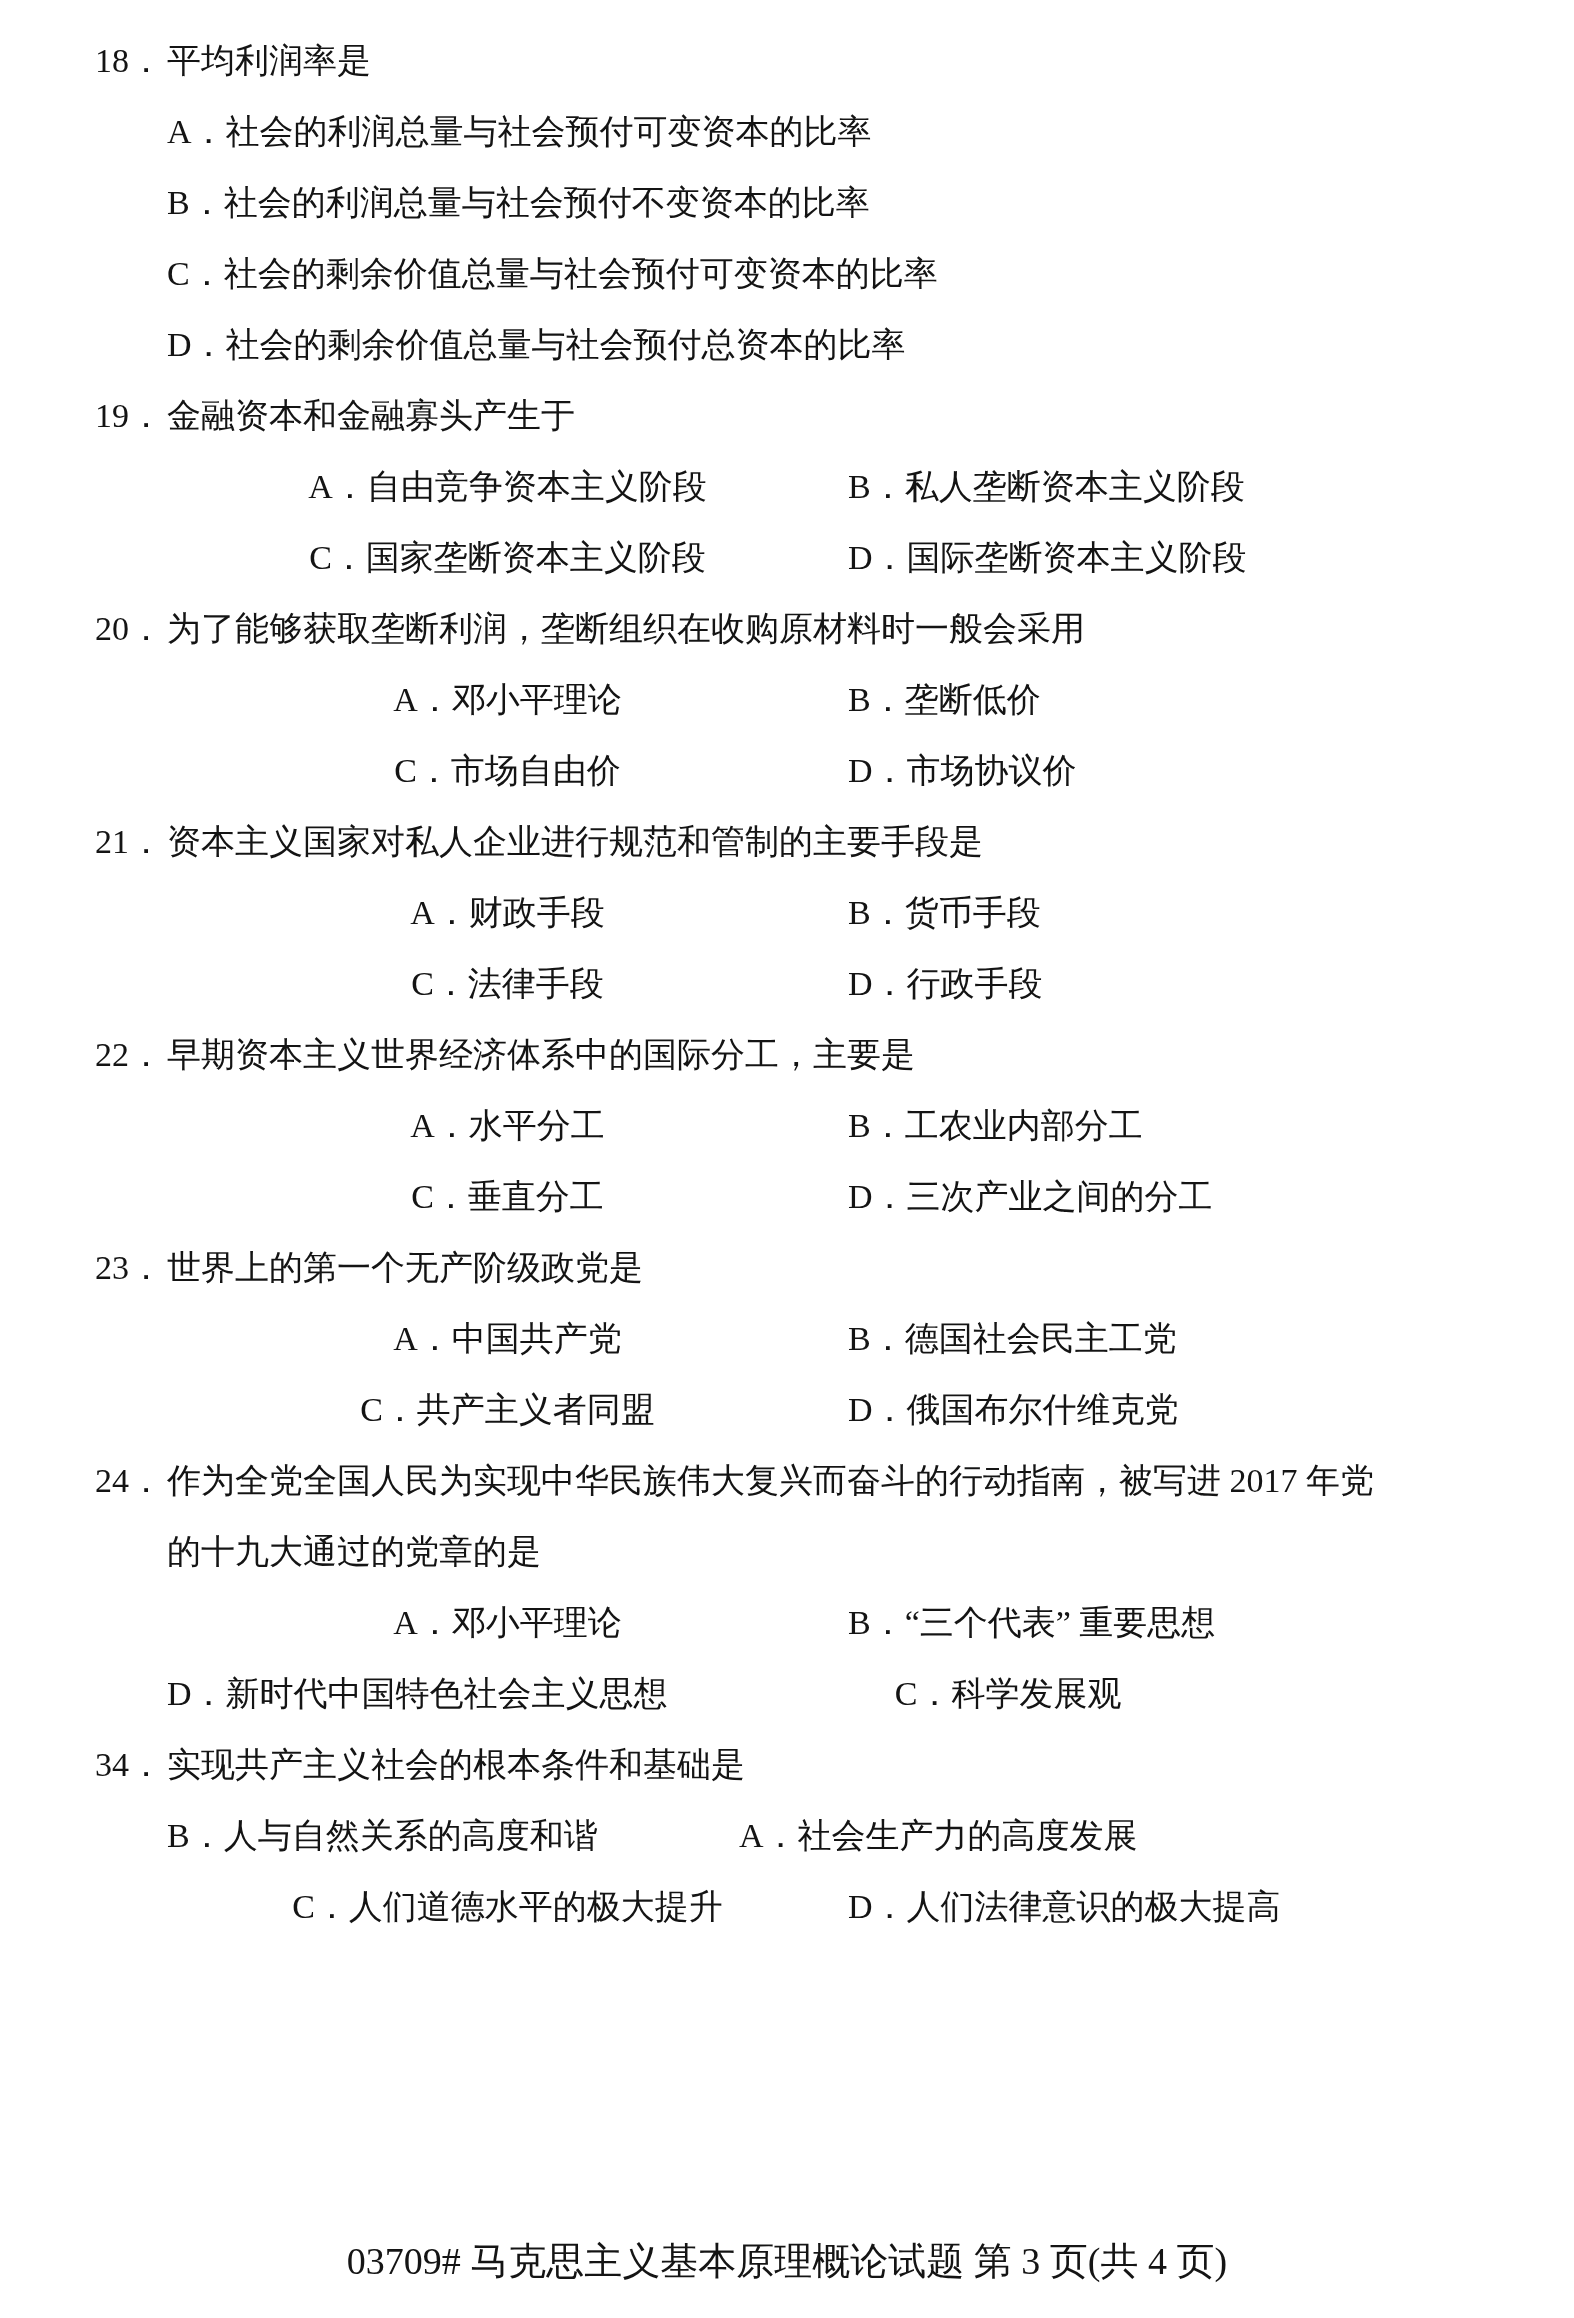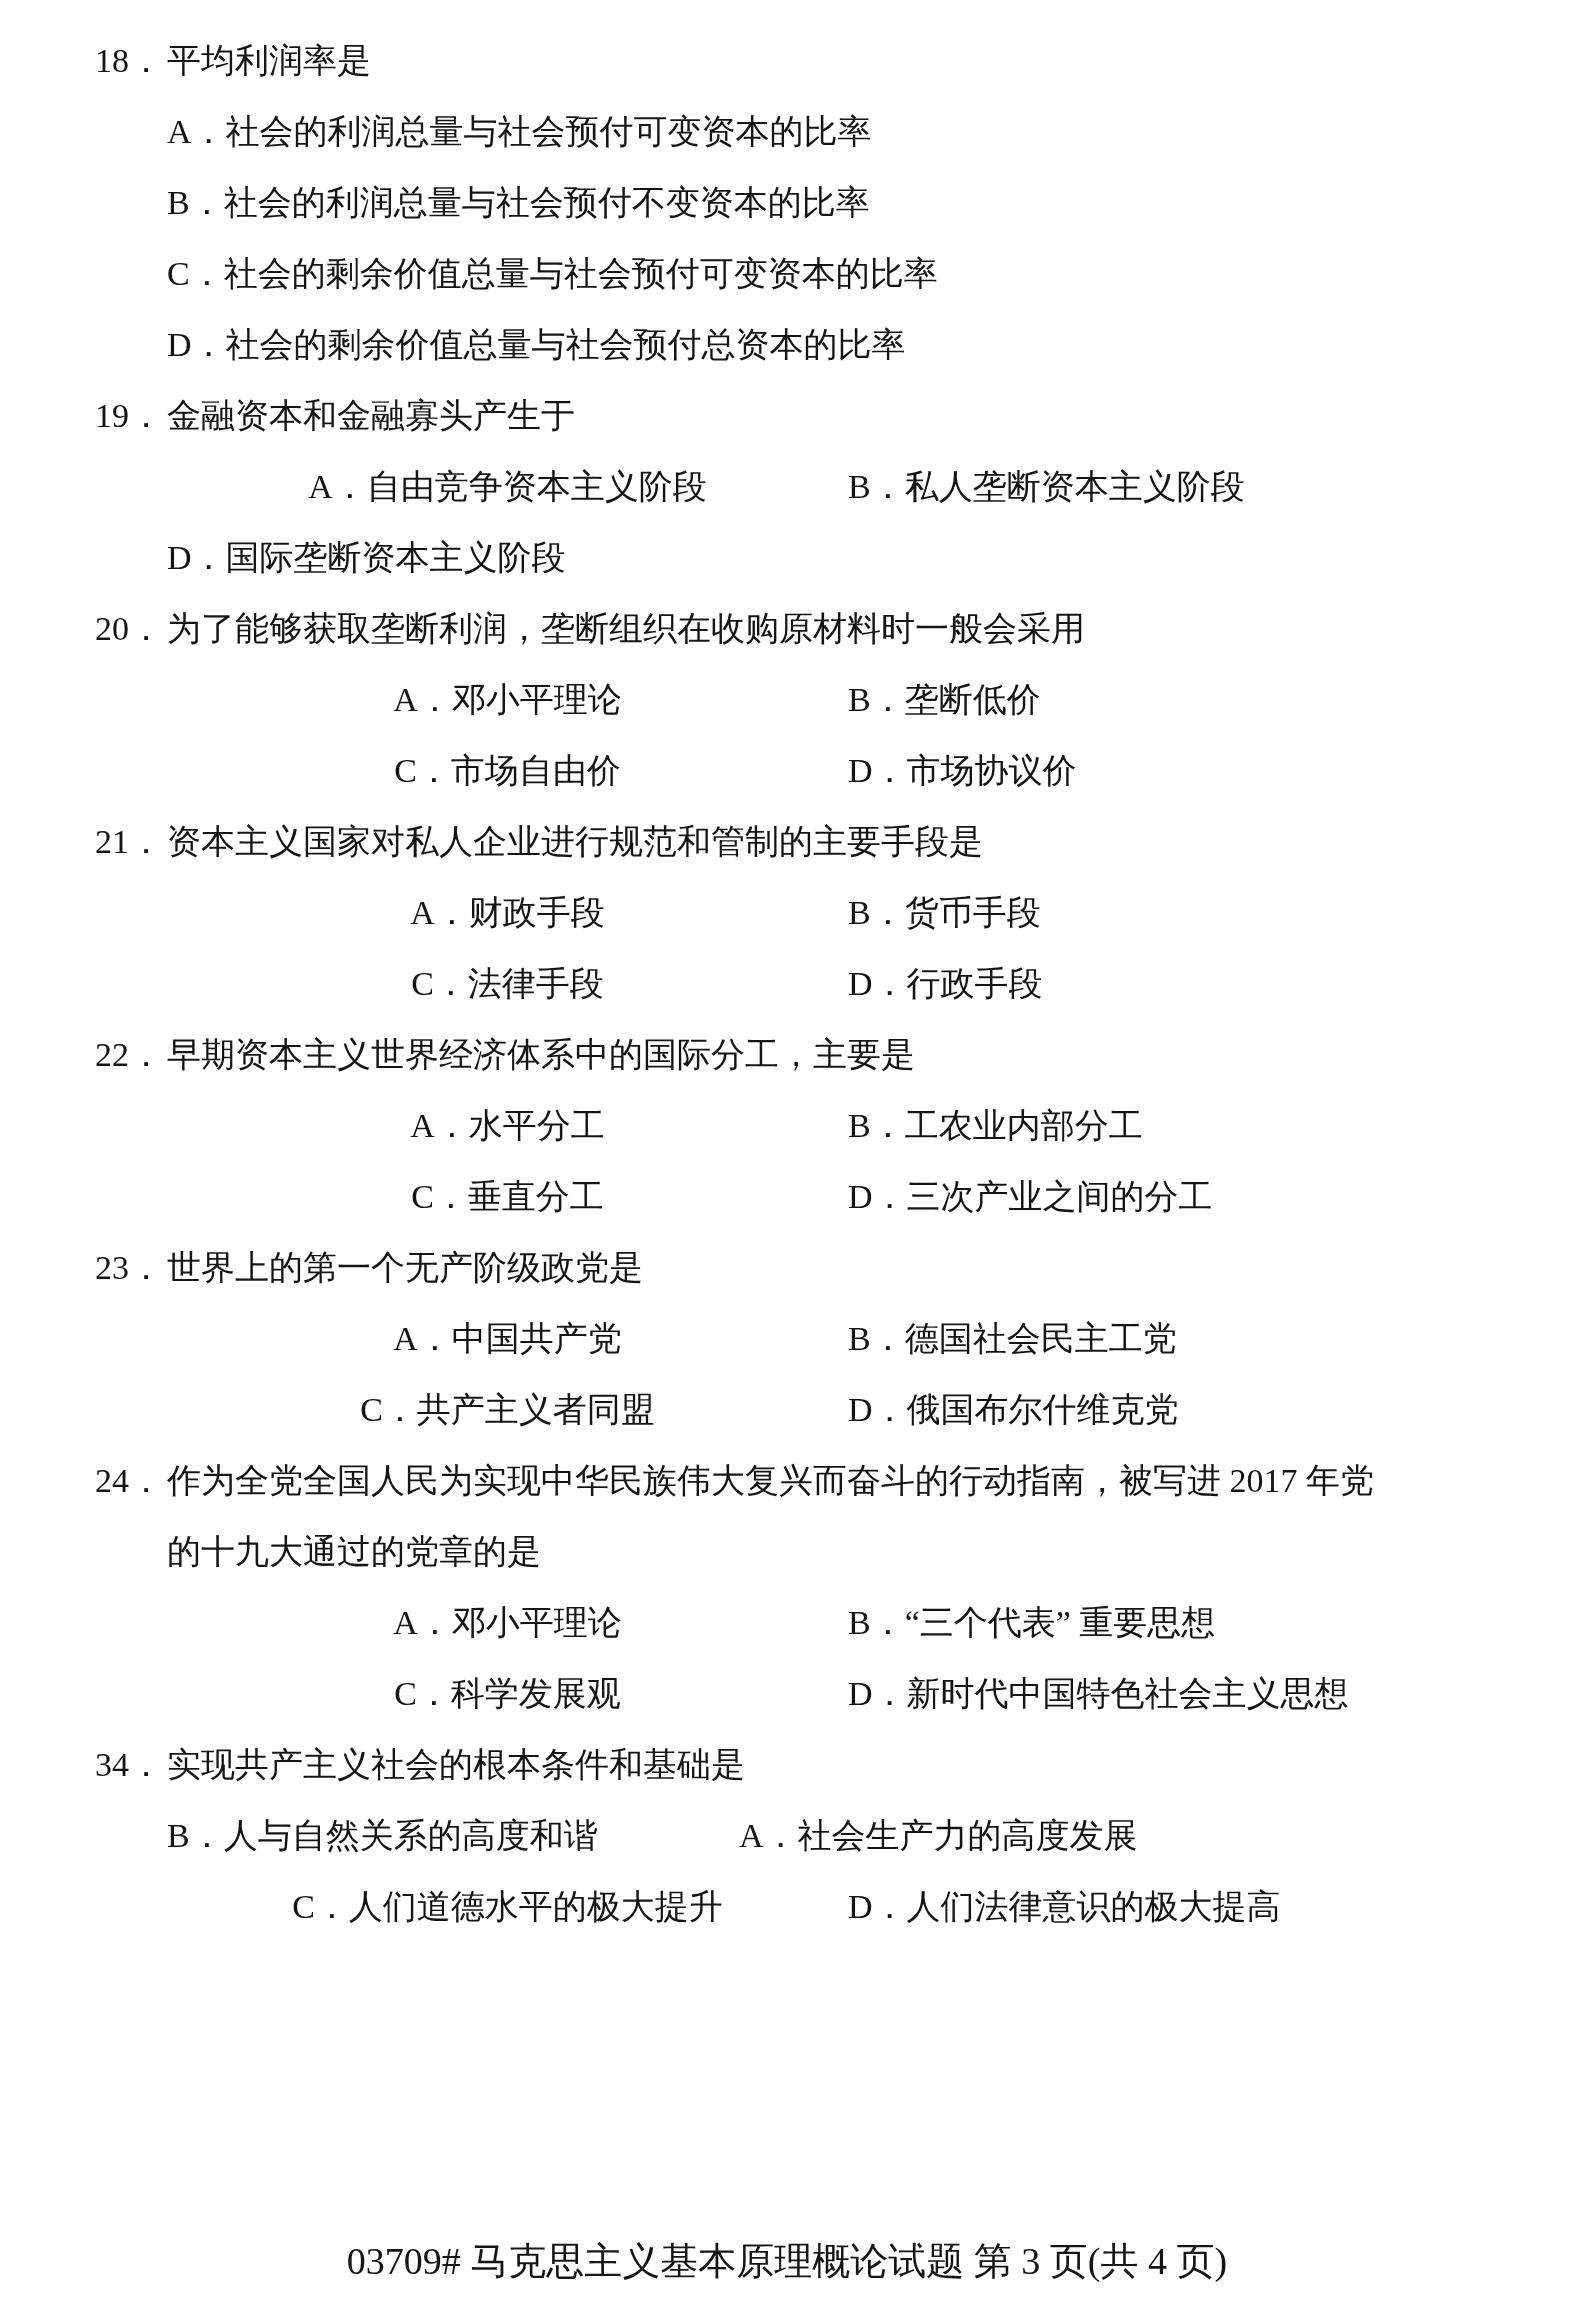--- a/index.html
+++ b/index.html
@@ -79,20 +79,21 @@
           <span class="q-num">19．</span>
           <div class="q-text">
             <div class="q-text-line">金融资本和金融寡头产生于</div>
           </div>
         </div>
         <div class="opt-row two">
           <div class="opt left"><span class="opt-letter">A．</span><span class="opt-text">自由竞争资本主义阶段</span></div>
           <div class="opt right"><span class="opt-letter">B．</span><span class="opt-text">私人垄断资本主义阶段</span></div>
         </div>
         <div class="opt-row two">
+          <div class="opt left"><span class="opt-letter">C．</span><span class="opt-text">国家垄断资本主义阶段</span></div>
           <div class="opt right"><span class="opt-letter">D．</span><span class="opt-text">国际垄断资本主义阶段</span></div>
         </div>
       </div>
       <div class="question">
         <div class="q-line">
           <span class="q-num">20．</span>
           <div class="q-text">
             <div class="q-text-line">为了能够获取垄断利润，垄断组织在收购原材料时一般会采用</div>
           </div>
         </div>
@@ -159,22 +160,22 @@
           <div class="q-text">
             <div class="q-text-line">作为全党全国人民为实现中华民族伟大复兴而奋斗的行动指南，被写进 2017 年党</div>
             <div class="q-text-line">的十九大通过的党章的是</div>
           </div>
         </div>
         <div class="opt-row two">
           <div class="opt left"><span class="opt-letter">A．</span><span class="opt-text">邓小平理论</span></div>
           <div class="opt right"><span class="opt-letter">B．</span><span class="opt-text">“三个代表” 重要思想</span></div>
         </div>
         <div class="opt-row two">
+          <div class="opt right"><span class="opt-letter">D．</span><span class="opt-text">新时代中国特色社会主义思想</span></div>
           <div class="opt left"><span class="opt-letter">C．</span><span class="opt-text">科学发展观</span></div>
-          <div class="opt right"><span class="opt-letter">D．</span><span class="opt-text">新时代中国特色社会主义思想</span></div>
         </div>
       </div>
       <div class="question">
         <div class="q-line">
           <span class="q-num">34．</span>
           <div class="q-text">
             <div class="q-text-line">实现共产主义社会的根本条件和基础是</div>
           </div>
         </div>
         <div class="opt-row two">

